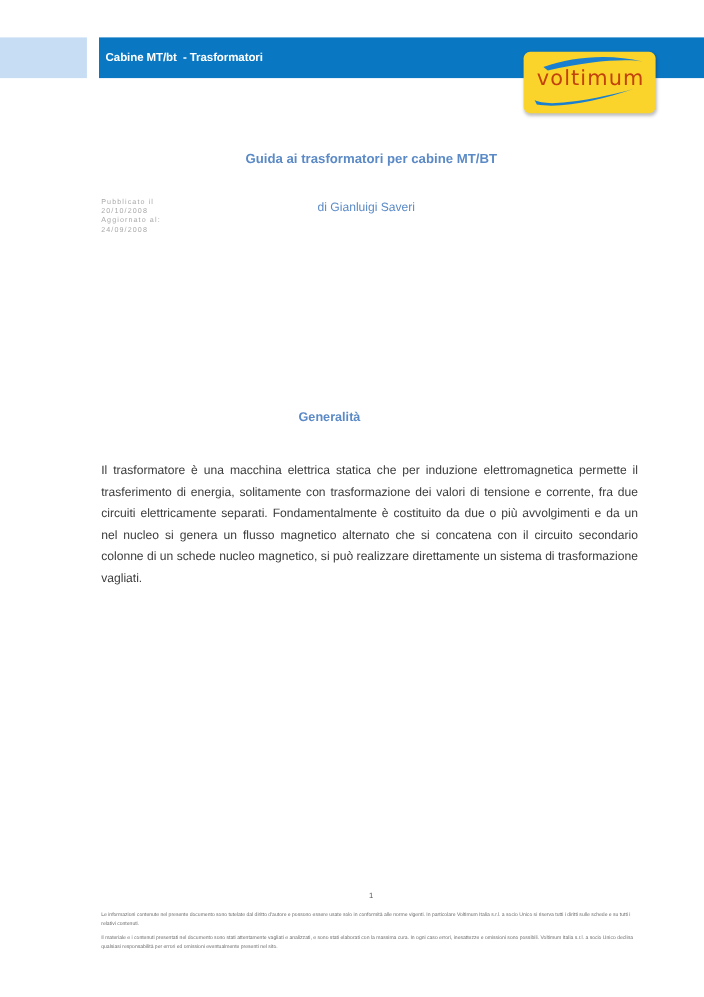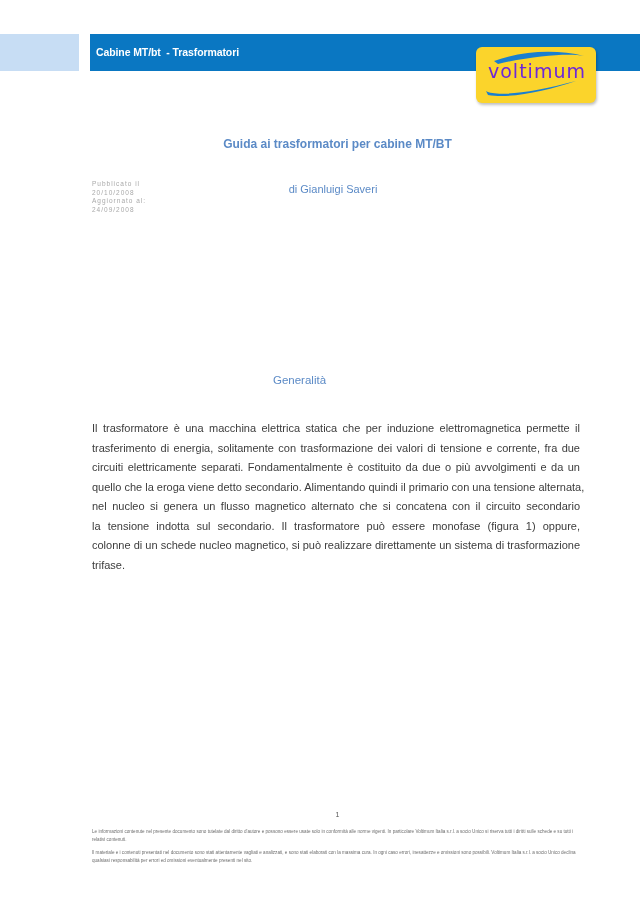--- a/index.html
+++ b/index.html
@@ -57,21 +57,21 @@
       left: 0;
       top: 0;
     }
     .logo-text {
       position: absolute;
       left: 12px;
       top: 13px;
       font-family: "DejaVu Sans", sans-serif;
       font-size: 19px;
       letter-spacing: 1px;
-      color: #6d28d9;
+      color: #c2410c;
     }
     .doc-title {
       position: absolute;
       left: 0;
       width: 640px;
       top: 137px;
       text-align: center;
       padding-left: 35px;
       box-sizing: border-box;
       color: #5b8ac6;
@@ -103,21 +103,21 @@
     }
     .section-heading {
       position: absolute;
       left: 0;
       width: 564px;
       top: 374px;
       text-align: center;
       padding-left: 35px;
       box-sizing: border-box;
       color: #5b8ac6;
-      font-weight: normal;
+      font-weight: bold;
       font-size: 11.5px;
     }
     .body-text {
       position: absolute;
       left: 92px;
       top: 419px;
       width: 488px;
       color: #3c3c3c;
       font-size: 11px;
       line-height: 19.5px;
@@ -182,25 +182,23 @@
 </div>
 
 <div class="author">di Gianluigi Saveri</div>
 
 <div class="section-heading">Generalità</div>
 
 <div class="body-text">
   <span class="body-line">Il trasformatore è una macchina elettrica statica che per induzione elettromagnetica permette il</span>
   <span class="body-line">trasferimento di energia, solitamente con trasformazione dei valori di tensione e corrente, fra due</span>
   <span class="body-line">circuiti elettricamente separati. Fondamentalmente è costituito da due o più avvolgimenti e da un</span>
-  <span class="body-line">quello che la eroga viene detto secondario. Alimentando quindi il primario con una tensione alternata,</span>
   <span class="body-line">nel nucleo si genera un flusso magnetico alternato che  si concatena con il circuito secondario</span>
-  <span class="body-line">la tensione indotta sul secondario. Il trasformatore può essere monofase (figura 1) oppure,</span>
   <span class="body-line">colonne di  un schede nucleo magnetico, si può  realizzare direttamente un sistema di trasformazione</span>
-  <span class="body-line last">trifase.</span>
+  <span class="body-line last">vagliati.</span>
 </div>
 
 <div class="page-number">1</div>
 
 <div class="footer">
   <p>Le informazioni contenute nel presente documento sono tutelate dal diritto d'autore e possono essere usate solo in conformità alle norme vigenti. In particolare Voltimum Italia s.r.l. a socio Unico si riserva tutti i diritti sulle schede e su tutti i relativi contenuti.</p>
   <p>Il materiale e i contenuti presentati nel documento sono stati attentamente vagliati e analizzati, e sono stati elaborati con la massima cura. In ogni caso errori, inesattezze e omissioni sono possibili. Voltimum Italia s.r.l. a socio Unico declina qualsiasi responsabilità per errori ed omissioni eventualmente presenti nel sito.</p>
 </div>
 
 </body></html>

